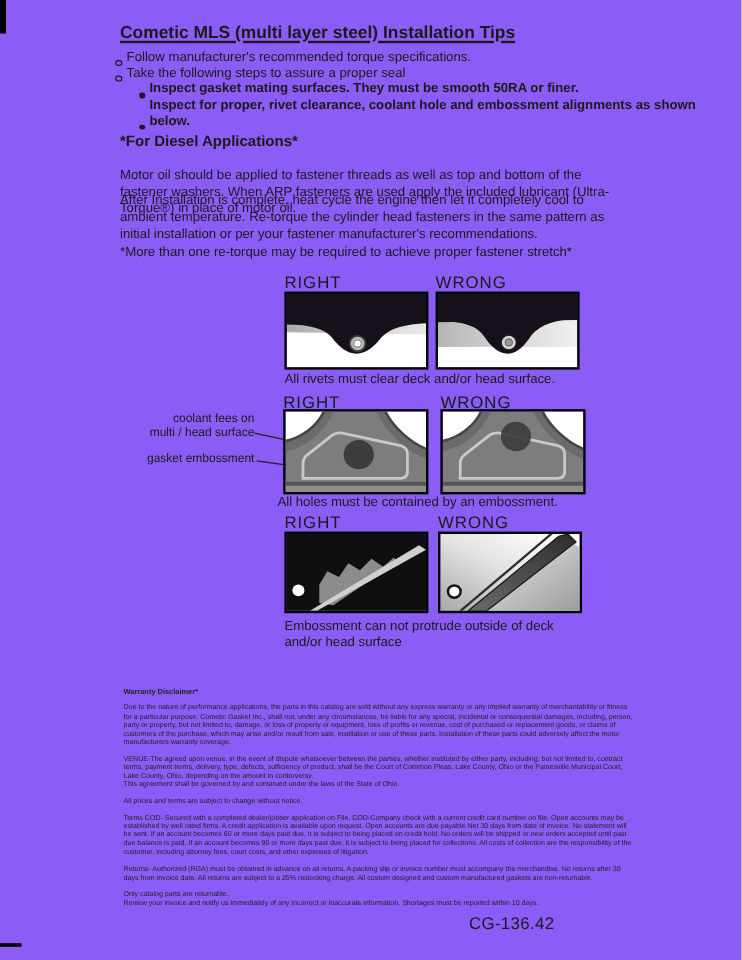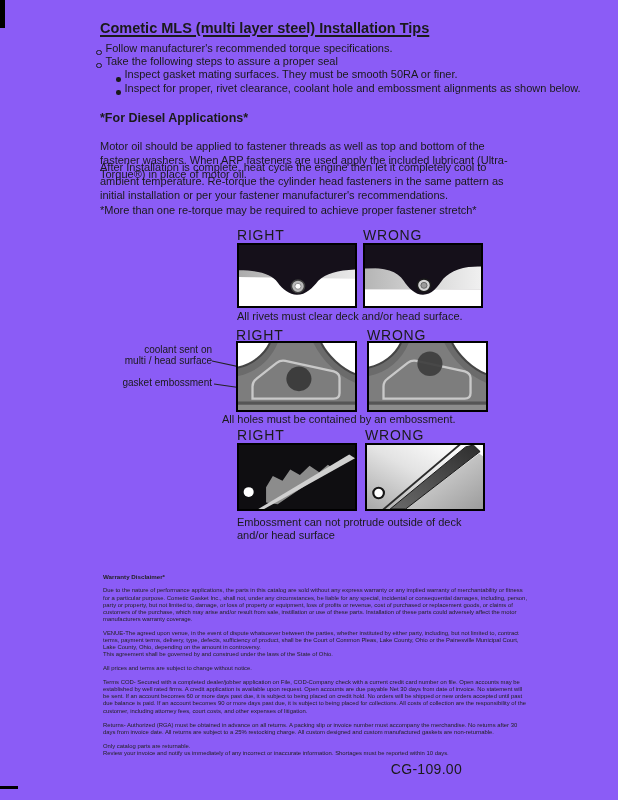--- a/index.html
+++ b/index.html
@@ -9,21 +9,21 @@
   
   .artifact-top{left:0;top:0;width:5px;height:28px;background:#000;}
   .artifact-bottom{left:0;top:786px;width:18px;height:3px;background:#000;}
   
   .title{left:100px;top:20px;font-size:14.5px;font-weight:bold;}
   .title span{text-decoration:underline;text-decoration-thickness:1.5px;text-underline-offset:2px;}
   
   .tips{left:96px;top:42px;width:505px;font-size:11px;line-height:13.2px;}
   .brow{display:flex;align-items:flex-end;}
   .bmark{flex:0 0 auto;width:3.5px;height:3.5px;border:1px solid #1a1a1a;border-radius:50%;margin:4px 4px 0 0;}
-  .bsub{margin-left:20px;}
+  .bsub{margin-left:20px;font-weight:bold;}
   .bmark2{flex:0 0 auto;width:4.5px;height:4.5px;background:#1a1a1a;border-radius:50%;margin:4px 4px 0 0;}
   
   .dhead{left:100px;top:111px;font-size:12.5px;font-weight:bold;}
   .para{left:100px;width:426px;font-size:11px;line-height:14px;}
   .p1{top:139px;}
   .p2{top:160px;}
   .p3{top:203px;}
   
   .dlabel{font-size:14px;letter-spacing:0.8px;width:120px;}
   .caption{font-size:11px;line-height:12.5px;}
@@ -107,21 +107,21 @@
     <circle cx="61" cy="43" r="6.8" fill="#d4d4d4" stroke="#1a1a1a" stroke-width="1.6"></circle>
     <circle cx="61" cy="43" r="3.2" fill="#999999" stroke="#555555" stroke-width="0.8"></circle>
   </svg>
 
   <div class="abs caption" style="left:237px;top:310px;">All rivets must clear deck and/or head surface.</div>
 
   <div class="abs dlabel" style="left:236px;top:327px;width:121px;">RIGHT</div>
   <div class="abs dlabel" style="left:367px;top:327px;width:121px;">WRONG</div>
 
   <div class="abs sidelabels" style="top:344px;">
-    <div>coolant sent on</div>
+    <div>coolant fees on</div>
     <div>multi / head surface</div>
   </div>
   <div class="abs sidelabels" style="top:377px;">gasket embossment</div>
 
   <svg class="abs" style="left:208px;top:350px;" width="100" height="50" viewBox="0 0 100 50">
     <line x1="4" y1="11" x2="88" y2="29" stroke="#222" stroke-width="1.1"></line>
     <line x1="6" y1="34" x2="55" y2="41" stroke="#222" stroke-width="1.1"></line>
   </svg>
 
   <svg class="abs panel" style="left:236px;top:341px;" width="117" height="67" viewBox="0 0 121 71" preserveAspectRatio="none">
@@ -145,21 +145,21 @@
     <path d="M0,0 L33,0 C27,13 14,23 0,26 Z" fill="#ffffff"></path>
     <path d="M33,0 C27,13 14,23 0,26" stroke="#454545" stroke-width="2.2" fill="none"></path>
     <path d="M86,0 L121,0 L121,33 C107,27 93,14 86,0 Z" fill="#ffffff"></path>
     <path d="M86,0 C93,14 107,27 121,33" stroke="#454545" stroke-width="2.2" fill="none"></path>
     <rect x="0" y="62" width="121" height="3.5" fill="#565656"></rect>
     <rect x="0" y="65.5" width="121" height="5.5" fill="#8d8d8d"></rect>
     <path d="M15,59 L15,46 Q15,41 19,38 L40,21 Q44,18 49,19 L99,30 Q105,32 105,37 L105,53 Q105,59 99,59 L21,59 Q15,59 15,59 Z" stroke="#c9c9c9" stroke-width="2.4" fill="none"></path>
     <circle cx="63" cy="22" r="13" fill="#3d3d3d" fill-opacity="0.92"></circle>
   </svg>
 
-  <div class="abs caption" style="left:222px;top:413px;width:252px;text-align:left;">All holes must be contained by an embossment.</div>
+  <div class="abs caption" style="left:222px;top:413px;width:252px;text-align:center;">All holes must be contained by an embossment.</div>
 
   <div class="abs dlabel" style="left:237px;top:427px;">RIGHT</div>
   <div class="abs dlabel" style="left:365px;top:427px;">WRONG</div>
 
   <svg class="abs panel" style="left:237px;top:443px;" width="116" height="64" viewBox="0 0 120 68" preserveAspectRatio="none">
     <rect x="0" y="0" width="120" height="68" fill="#0f0e11"></rect>
     <path d="M28,61 L28,45 L35,33 L45,38 L53,26 L63,32 L73,22 L83,29 L92,21 L96,24 L40,63 Z" fill="#8c8c8c"></path>
     <path d="M20,68 L114,10 L120,14 L26,68 Z" fill="#d0d0d0"></path>
     <circle cx="10" cy="50" r="5.2" fill="#ffffff"></circle>
   </svg>
@@ -198,15 +198,15 @@
     <p>Due to the nature of performance applications, the parts in this catalog are sold without any express warranty or any implied warranty of merchantability or fitness for a particular purpose.  Cometic Gasket Inc., shall not, under any circumstances, be liable for any special, incidental or consequential damages, including, person, party or property, but not limited to, damage, or loss of property or equipment, loss of profits or revenue, cost of purchased or replacement goods, or claims of customers of the purchase, which may arise and/or result from sale, instillation or use of these parts.  Installation of these parts could adversely affect the motor manufacturers warranty coverage.</p>
     <p class="joined">VENUE-The agreed upon venue, in the event of dispute whatsoever between the parties, whether instituted by either party, including, but not limited to, contract terms, payment terms, delivery, type, defects, sufficiency of product, shall be the Court of Common Pleas, Lake County, Ohio or the Painesville Municipal Court, Lake County, Ohio, depending on the amount in controversy.</p>
     <p class="afterjoined">This agreement shall be governed by and construed under the laws of the State of Ohio.</p>
     <p>All prices and terms are subject to change without notice.</p>
     <p>Terms COD- Secured with a completed dealer/jobber application on File, COD-Company check with a current credit card number on file.  Open accounts may be established by well rated firms.  A credit application is available upon request.  Open accounts are due payable Net 30 days from date of invoice.  No statement will be sent.  If an account becomes 60 or more days past due, it is subject to being placed on credit hold.  No orders will be shipped or new orders accepted until past due balance is paid.  If an account becomes 90 or more days past due, it is subject to being placed for collections.  All costs of collection are the responsibility of the customer, including attorney fees, court costs, and other expenses of litigation.</p>
     <p>Returns- Authorized (RGA) must be obtained in advance on all returns.  A packing slip or invoice number must accompany the merchandise.  No returns after 30 days from invoice date.  All returns are subject to a 25% restocking charge.  All custom designed and custom manufactured gaskets are non-returnable.</p>
     <p class="joined">Only catalog parts are returnable.</p>
     <p class="afterjoined">Review your invoice and notify us immediately of any incorrect or inaccurate information.  Shortages must be reported within 10 days.</p>
   </div>
 
-  <div class="abs pagenum">CG-109.00</div>
+  <div class="abs pagenum">CG-136.42</div>
 
 </div>
 
 </body></html>

